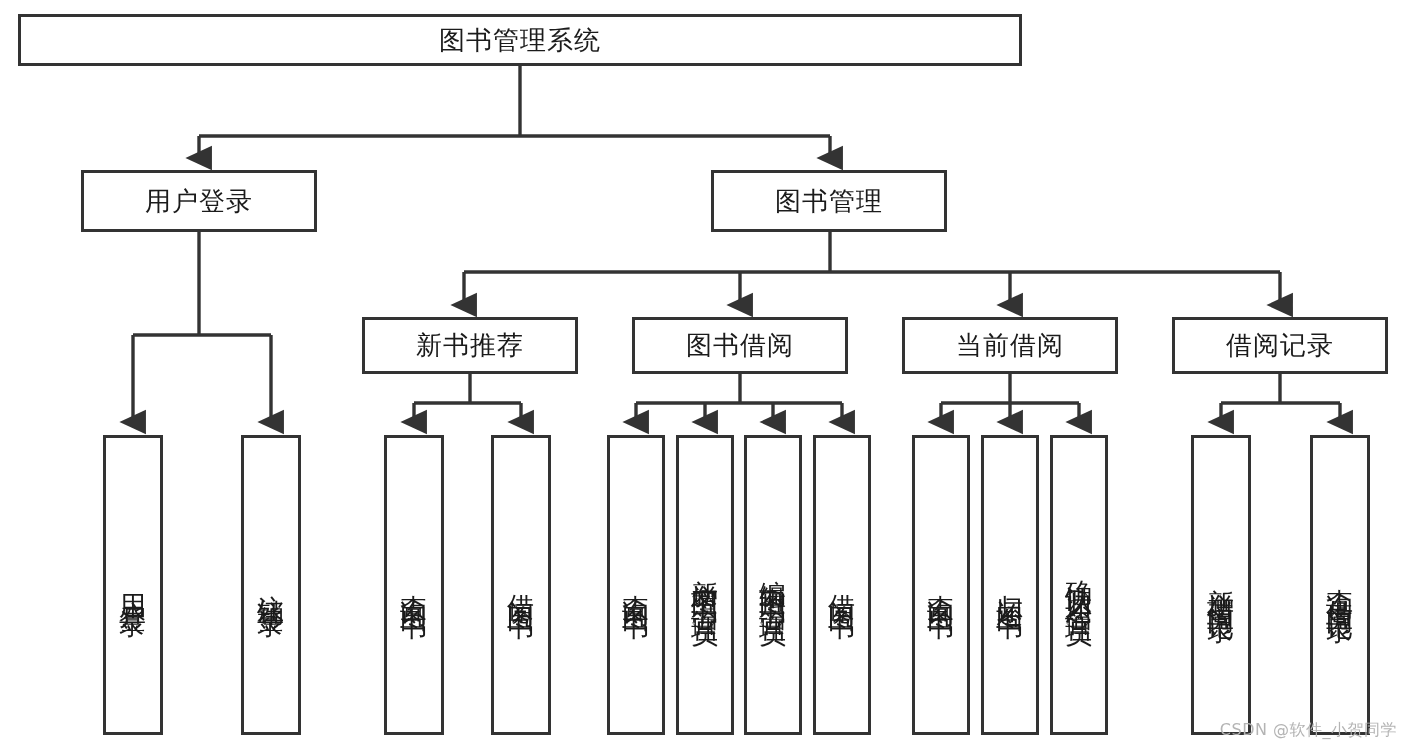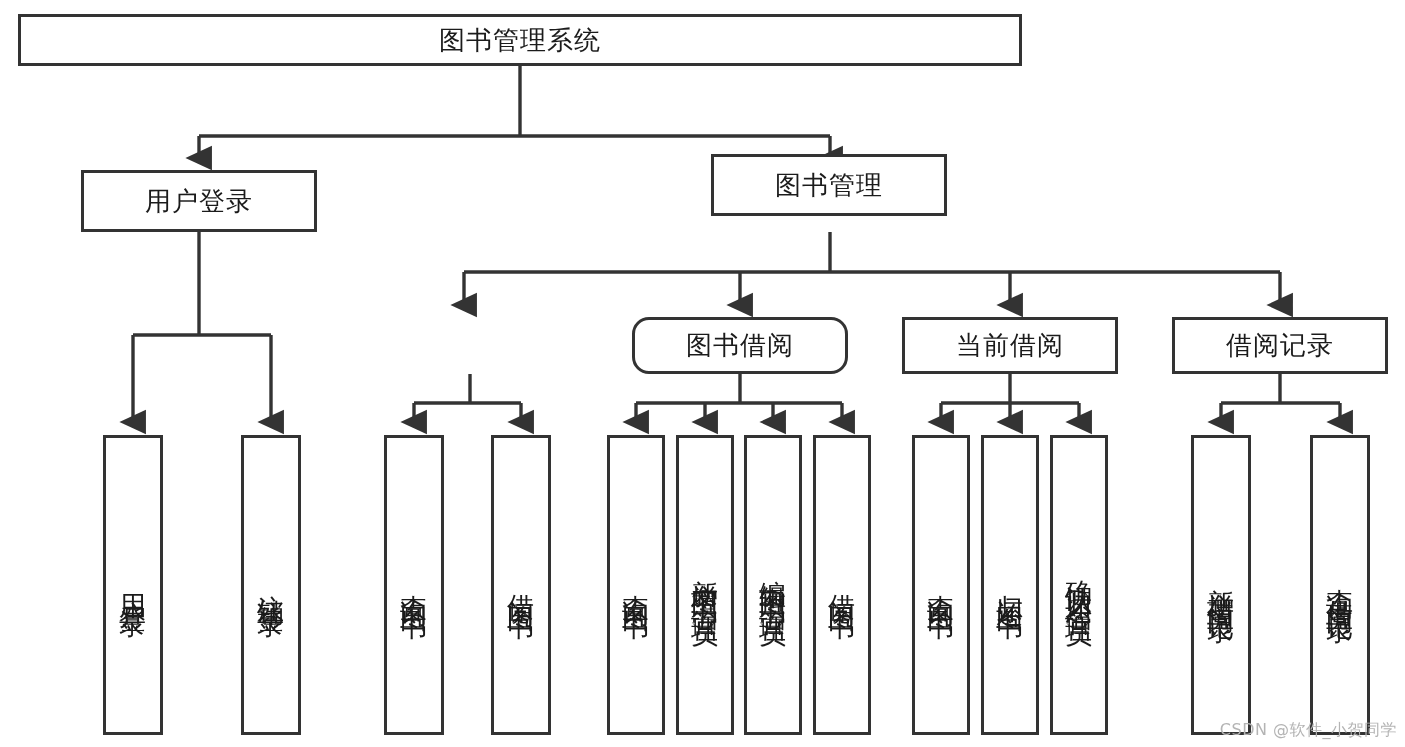--- a/index.html
+++ b/index.html
@@ -131,26 +131,29 @@
   </svg>
 
   <div class="node root horizontal" style="left:18px; top:14px; width:1004px; height:52px;justify-content:center;">
     <span class="node-label">图书管理系统</span>
   </div>
 
   <div class="node horizontal" style="left:81px; top:170px; width:236px; height:62px;">
     <span class="node-label">用户登录</span>
   </div>
 
-  <div class="node horizontal" style="left:711px; top:154px; width:236px; height:62px;">
+  <div class="node horizontal" style="left:711px; top:170px; width:236px; height:62px;">
     <span class="node-label">图书管理</span>
   </div>
 
-
-  <div class="node horizontal" style="left:632px; top:317px; width:216px; height:57px;border-radius:17px;">
+  <div class="node horizontal" style="left:362px; top:317px; width:216px; height:57px;">
+    <span class="node-label">新书推荐</span>
+  </div>
+
+  <div class="node horizontal" style="left:632px; top:317px; width:216px; height:57px;">
     <span class="node-label">图书借阅</span>
   </div>
 
   <div class="node horizontal" style="left:1172px; top:317px; width:216px; height:57px;">
     <span class="node-label">借阅记录</span>
   </div>
 
   <div class="node horizontal" style="left:902px; top:317px; width:216px; height:57px;">
     <span class="node-label">当前借阅</span>
   </div>

